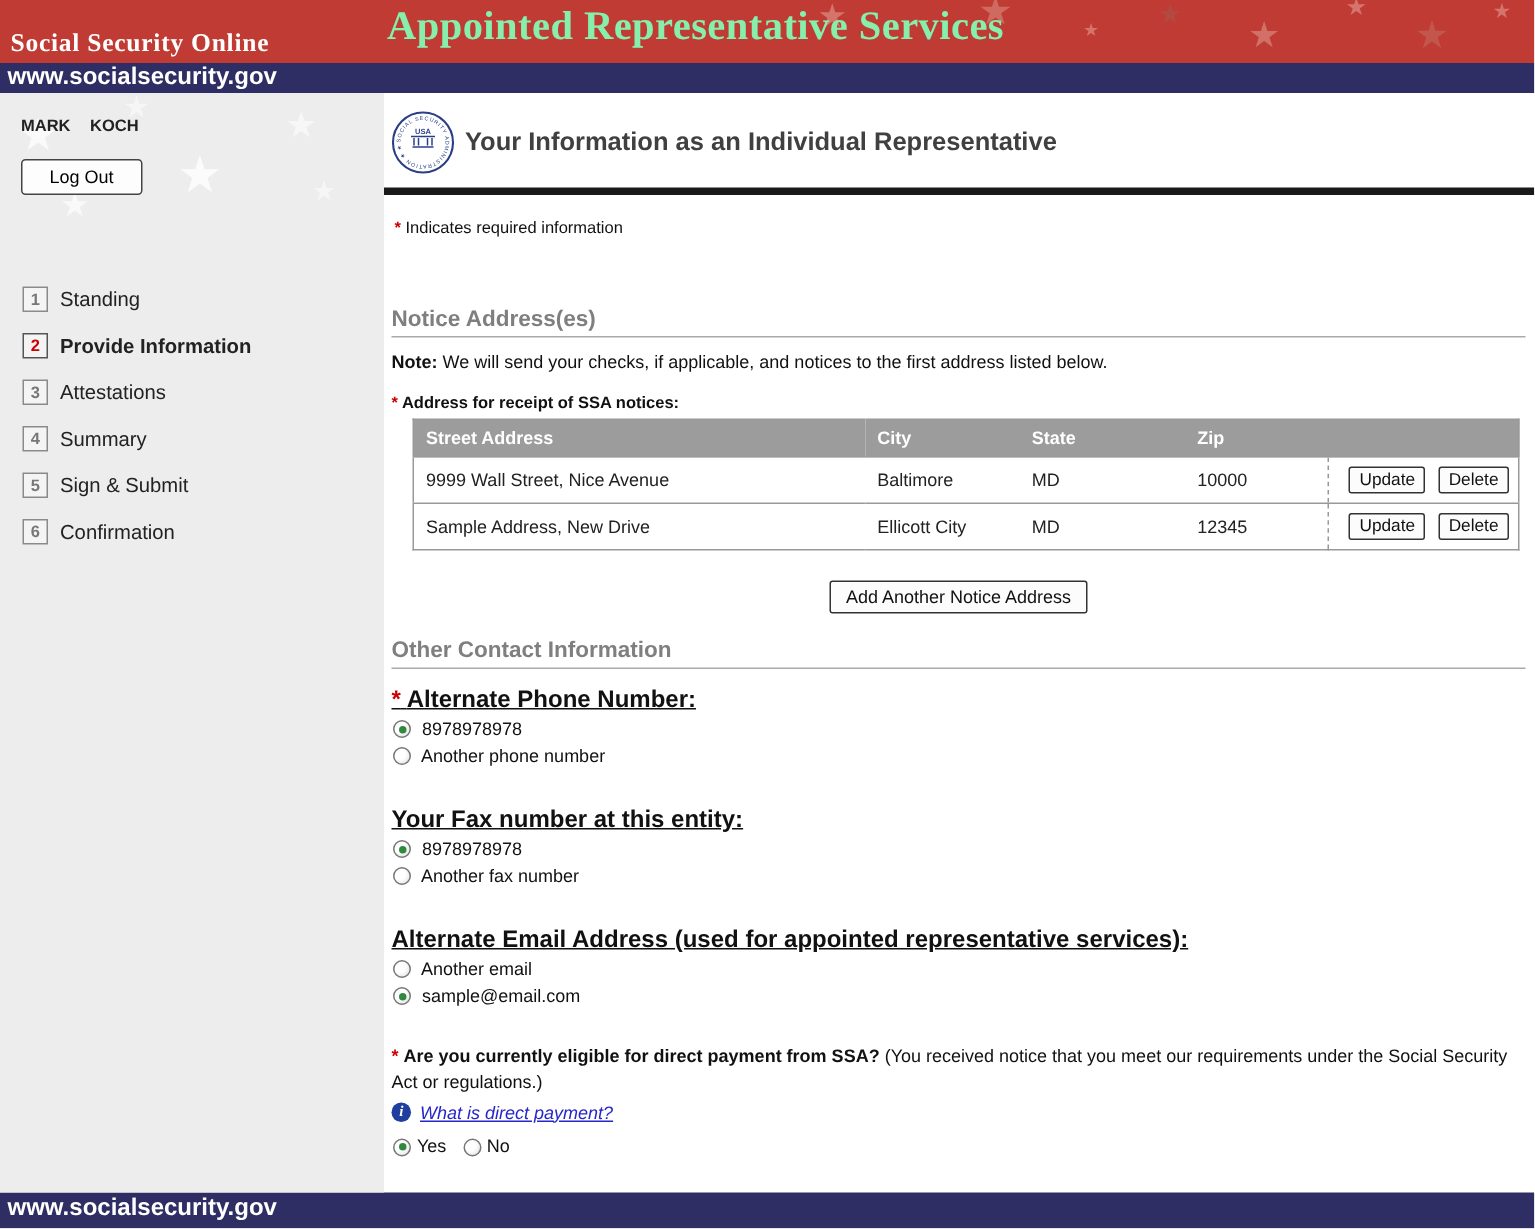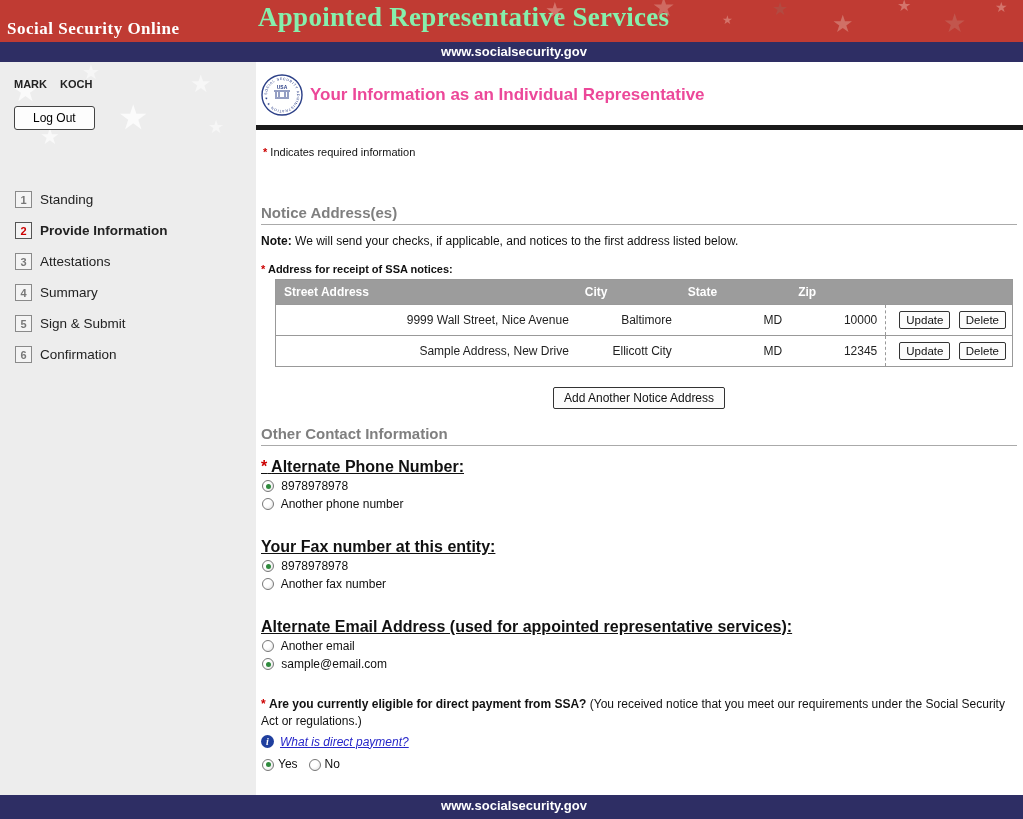--- a/index.html
+++ b/index.html
@@ -6,53 +6,53 @@
   html,body { background:#fff; }
   body { font-family: "Liberation Sans", sans-serif; }
   .page { width:1023px; height:819px; display:flex; flex-direction:column; position:relative; overflow:hidden; background:#fff; }
 
   
   .topbar { height:42px; background:var(--header-red,#c03b33); position:relative; overflow:hidden; flex:0 0 auto; }
   .brand { position:absolute; left:7px; bottom:3px; color:#fff; font-family:"Liberation Serif",serif; font-weight:bold; font-size:17px; letter-spacing:.5px; }
   .site-title { position:absolute; left:258px; top:2px; color:#86efac; font-family:"Liberation Serif",serif; font-weight:bold; font-size:27px; letter-spacing:.3px; }
   .star { position:absolute; pointer-events:none; line-height:1; }
 
-  .urlbar { height:20px; background:var(--bar-navy,#2e2e64); color:#fff; font-size:13px; font-weight:bold; line-height:20px; padding-left:5px; flex:0 0 auto;text-align:center; }
+  .urlbar { height:20px; background:var(--bar-navy,#2e2e64); color:#fff; font-size:16px; font-weight:bold; line-height:20px; padding-left:5px; flex:0 0 auto; }
   .footerbar { height:24px; line-height:21px; }
 
   
   .content-row { flex:1; display:flex; min-height:0; }
   .sidebar { width:256px; background:var(--sidebar-gray,#ededed); position:relative; flex:0 0 auto; overflow:hidden; }
   .user { margin:16px 0 0 14px; font-size:11px; font-weight:bold; color:#222; word-spacing:10px; position:relative; z-index:1; }
   .logout-btn { margin:16px 0 0 14px; padding:4px 18px; font-size:12px; font-family:inherit; background:#fdfdfd; border:1px solid #444; border-radius:3px; position:relative; z-index:1; cursor:pointer; }
   .steps { list-style:none; margin-top:54px; position:relative; z-index:1; }
   .step { display:flex; align-items:center; padding:7px 0 7px 15px; font-size:13.5px; color:#222; }
   .step-num { width:17px; height:17px; border:1px solid #8a8a8a; color:#777; font-size:11px; font-weight:bold; display:flex; align-items:center; justify-content:center; background:#f4f4f4; margin-right:8px; flex:0 0 auto; }
   .step.active .step-num { color:var(--required-red,#c00); border-color:#555; }
   .step.active .step-label { font-weight:bold; }
 
   
   .main { flex:1; background:#fff; min-width:0; overflow:hidden; display:flex; flex-direction:column; }
   .page-head { display:flex; align-items:center; padding:12px 0 9px 5px; }
-  .page-title { font-size:17px; font-weight:bold; color:#ec4899; margin-left:7px; }
+  .page-title { font-size:17px; font-weight:bold; color:#404040; margin-left:7px; }
   .black-rule { height:5px; background:var(--rule-black,#1a1a1a); flex:0 0 auto; }
   .main-inner { padding:10px 6px 0 5px; font-size:12px; color:#111; }
 
   .req { color:var(--required-red,#c00); font-weight:bold; }
   .req-note { font-size:11px; margin:6px 0 0 2px; }
 
   .section-title { margin-top:46px; font-size:15px; font-weight:bold; color:var(--section-gray,#7f7f7f); border-bottom:1px solid #aaa; padding-bottom:3px; }
   .section-title.second { margin-top:16px; }
 
   .note-line { margin-top:9px; font-size:12px; }
 
   .table-label { margin-top:15px; font-size:11px; font-weight:bold; }
   .addr-table { margin:4px 0 0 14px; width:calc(100% - 18px); border-collapse:collapse; border:1px solid #999; }
   .addr-table th { background:var(--table-header-gray,#9c9c9c); color:#fff; font-size:12px; font-weight:bold; text-align:left; padding:5px 8px; }
-  .addr-table td { border-top:1px solid #999; padding:6px 8px; font-size:12px; color:#222; background:#fff;text-align:right; }
+  .addr-table td { border-top:1px solid #999; padding:6px 8px; font-size:12px; color:#222; background:#fff; }
   .addr-table td.actions { border-left:1px dashed #999; text-align:right; white-space:nowrap; padding-right:6px; }
   .col-street { width:41%; } .col-city { width:14%; } .col-state { width:15%; } .col-zip { width:13%; } .col-actions { width:17%; }
 
   .btn { font-family:inherit; font-size:11.5px; color:#111; background:#fcfcfc; border:1px solid #333; border-radius:2px; padding:2px 7px; cursor:pointer; }
   .btn.small { padding:2px 6px; margin-left:5px; }
   .btn.add { display:block; margin:20px auto 0 auto; font-size:12px; padding:3px 10px; }
 
   .field { margin-top:26px; }
   .field.tight { margin-top:12px; }
   .field-label { font-weight:bold; font-size:16px;text-decoration:underline; }

